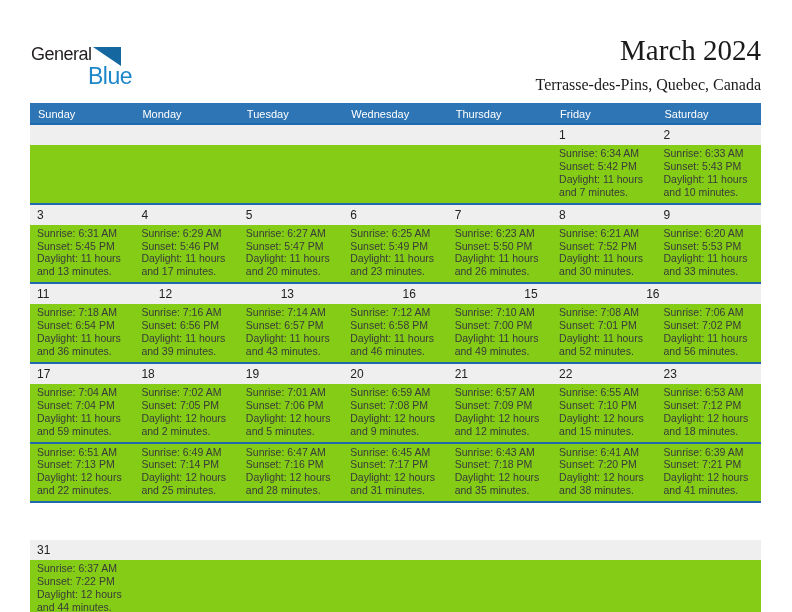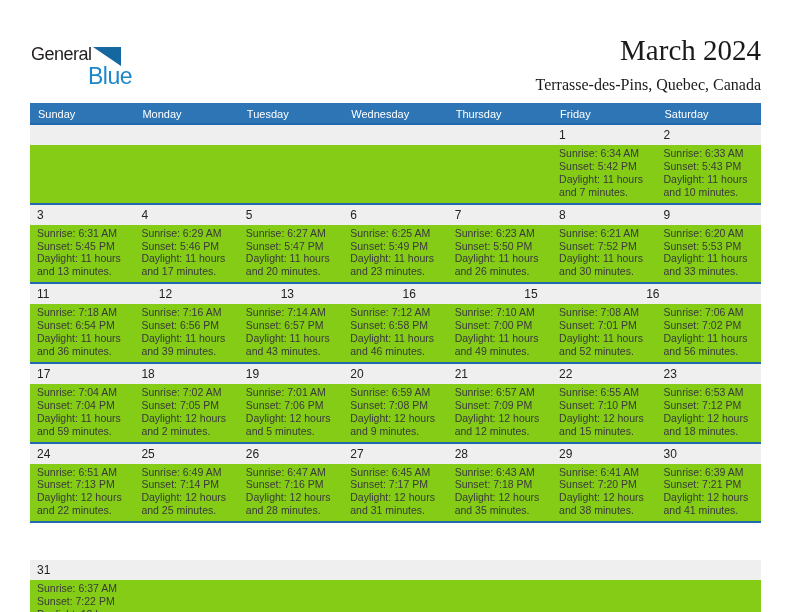--- a/index.html
+++ b/index.html
@@ -265,29 +265,20 @@
             </div>
             <div class="cell">
               <div>Sunrise: 6:53 AM</div>
               <div>Sunset: 7:12 PM</div>
               <div>Daylight: 12 hours</div>
               <div>and 18 minutes.</div>
             </div>
           </div>
         </div>
         <div class="week">
-          <div class="band">
-            <div class="num">24</div>
-            <div class="num">25</div>
-            <div class="num">26</div>
-            <div class="num">27</div>
-            <div class="num">28</div>
-            <div class="num">29</div>
-            <div class="num">30</div>
-          </div>
           <div class="days">
             <div class="cell">
               <div>Sunrise: 6:51 AM</div>
               <div>Sunset: 7:13 PM</div>
               <div>Daylight: 12 hours</div>
               <div>and 22 minutes.</div>
             </div>
             <div class="cell">
               <div>Sunrise: 6:49 AM</div>
               <div>Sunset: 7:14 PM</div>

